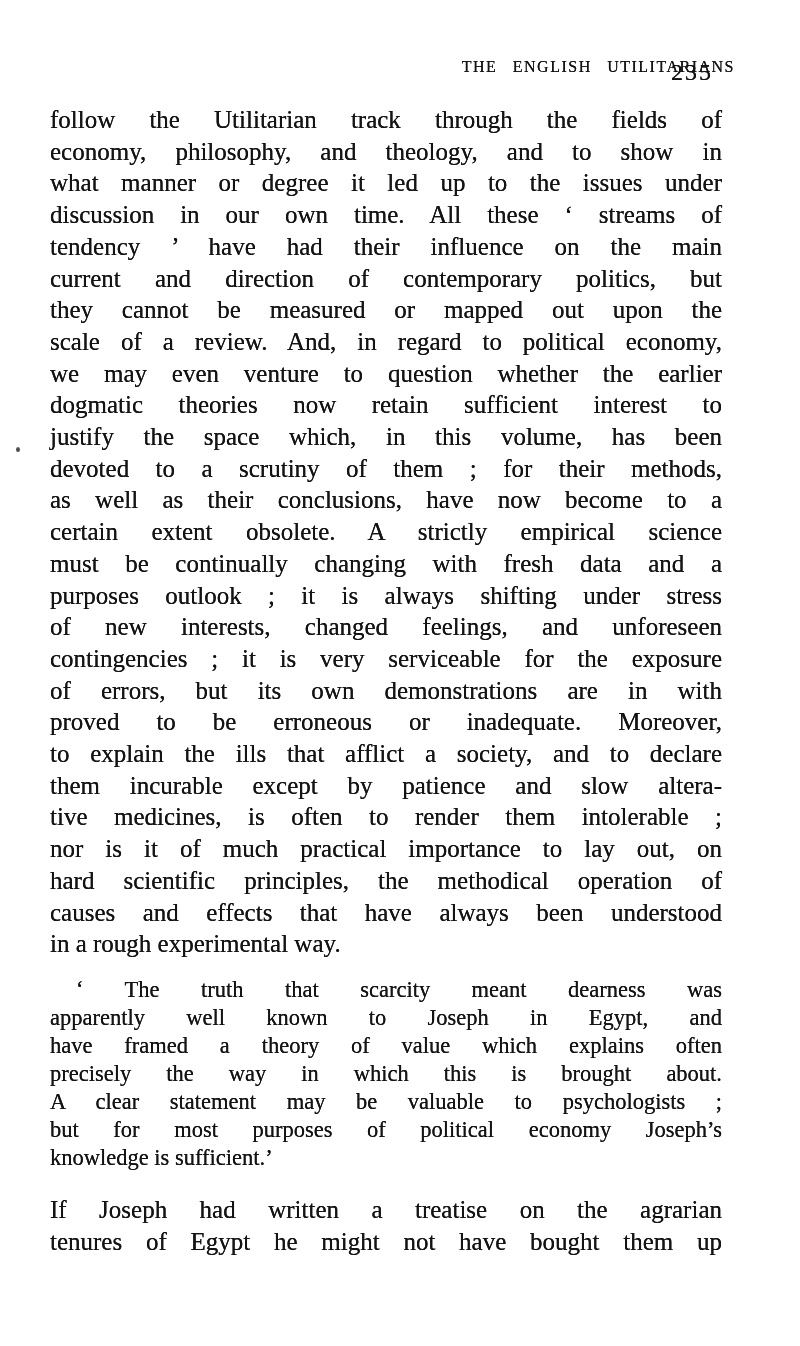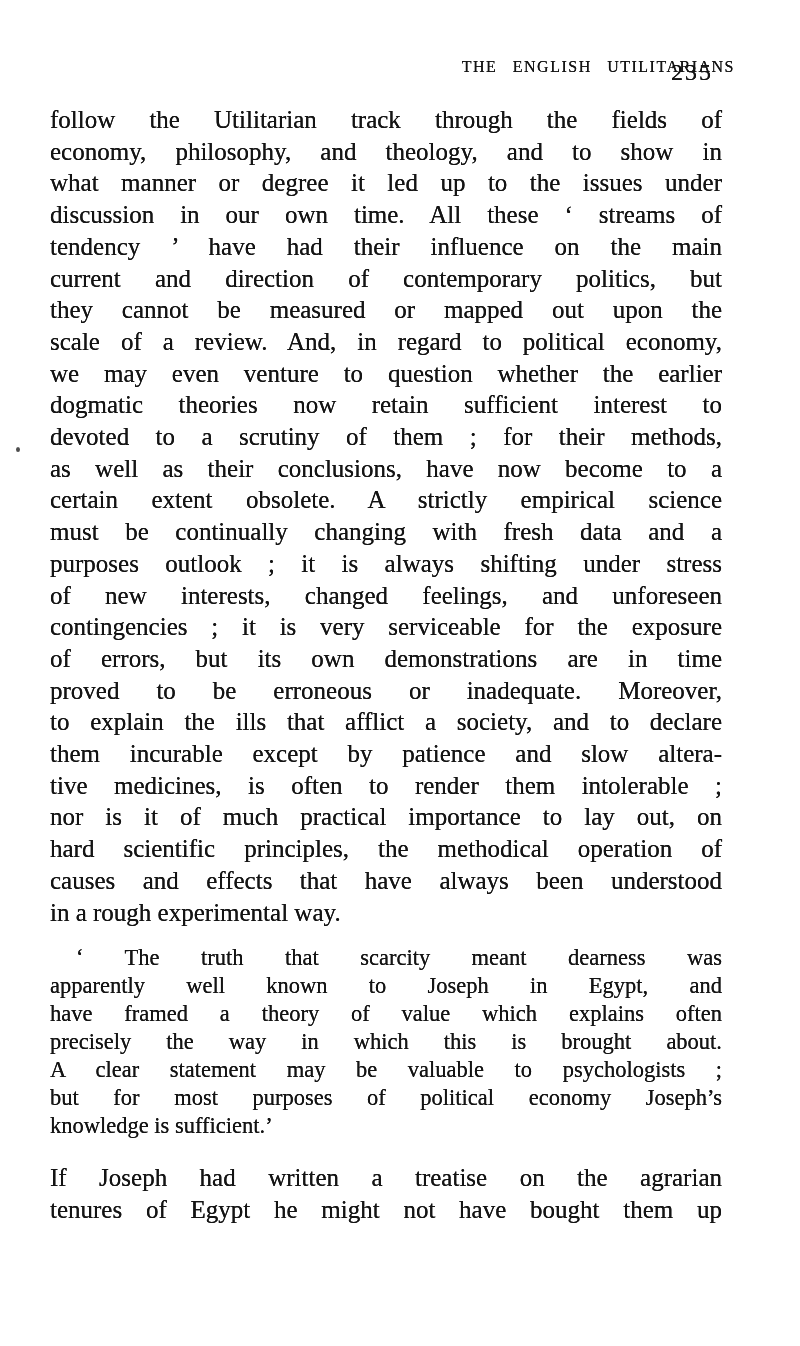--- a/index.html
+++ b/index.html
@@ -75,28 +75,29 @@
         <div class="line j">follow the Utilitarian track through the fields of</div>
         <div class="line j">economy, philosophy, and theology, and to show in</div>
         <div class="line j">what manner or degree it led up to the issues under</div>
         <div class="line j">discussion in our own time. All these ‘ streams of</div>
         <div class="line j">tendency ’ have had their influence on the main</div>
         <div class="line j">current and direction of contemporary politics, but</div>
         <div class="line j">they cannot be measured or mapped out upon the</div>
         <div class="line j">scale of a review. And, in regard to political economy,</div>
         <div class="line j">we may even venture to question whether the earlier</div>
         <div class="line j">dogmatic theories now retain sufficient interest to</div>
+        <div class="line j">justify the space which, in this volume, has been</div>
         <div class="line j">devoted to a scrutiny of them ; for their methods,</div>
         <div class="line j">as well as their conclusions, have now become to a</div>
         <div class="line j">certain extent obsolete. A strictly empirical science</div>
         <div class="line j">must be continually changing with fresh data and a</div>
         <div class="line j">purposes outlook ; it is always shifting under stress</div>
         <div class="line j">of new interests, changed feelings, and unforeseen</div>
         <div class="line j">contingencies ; it is very serviceable for the exposure</div>
-        <div class="line j">of errors, but its own demonstrations are in time</div>
+        <div class="line j">of errors, but its own demonstrations are in with</div>
         <div class="line j">proved to be erroneous or inadequate. Moreover,</div>
         <div class="line j">to explain the ills that afflict a society, and to declare</div>
         <div class="line j">them incurable except by patience and slow altera-</div>
         <div class="line j">tive medicines, is often to render them intolerable ;</div>
         <div class="line j">nor is it of much practical importance to lay out, on</div>
         <div class="line j">hard scientific principles, the methodical operation of</div>
         <div class="line j">causes and effects that have always been understood</div>
         <div class="line">in a rough experimental way.</div>
       </div>
       <div class="para quote">

